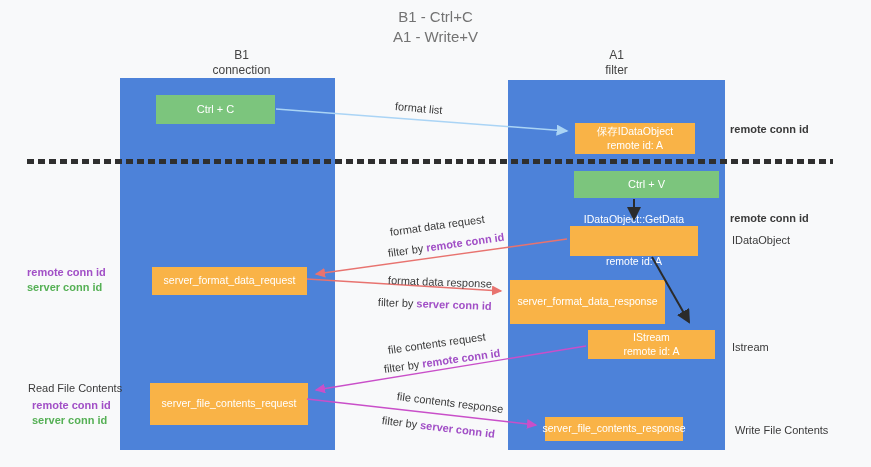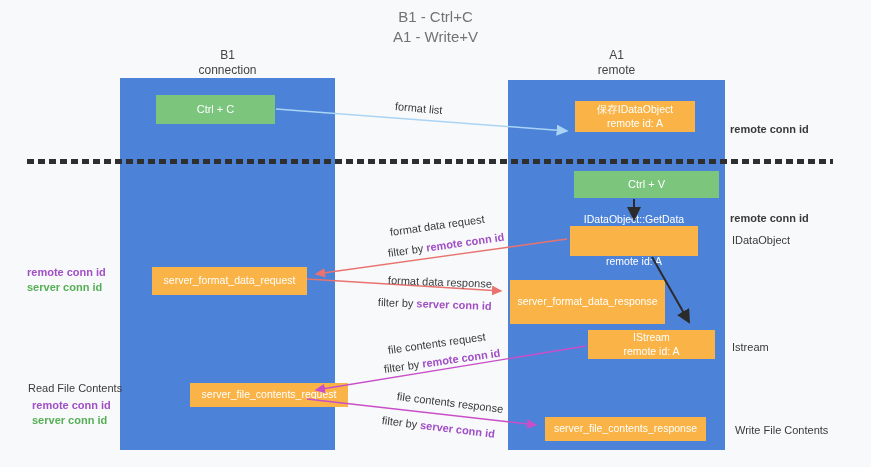--- a/index.html
+++ b/index.html
@@ -6,40 +6,40 @@
   body{width:871px;height:467px;background:var(--background,#f8f9fa);
        font-family:"Liberation Sans",sans-serif;position:relative;overflow:hidden;}
   .stage{position:absolute;inset:0;}
 
   .title{position:absolute;top:7px;left:0;width:871px;text-align:center;
          font-size:15px;line-height:1.35;color:#737373;}
   .lane{position:absolute;background:var(--lane_blue);}
   .lane-left{left:120px;top:78px;width:215px;height:372px;}
   .lane-right{left:508px;top:80px;width:217px;height:370px;}
   .lane-header{position:absolute;text-align:center;font-size:12px;line-height:15px;color:#444;}
-  .lh-left{left:120px;top:48px;width:215px;}
+  .lh-left{left:134px;top:48px;width:215px;}
   .lh-right{left:508px;top:48px;width:217px;}
 
   .divider{position:absolute;left:27px;top:159px;width:806px;height:5px;
            background:repeating-linear-gradient(90deg,var(--divider) 0 7px,transparent 7px 11px);}
 
   .node{position:absolute;display:flex;flex-direction:column;align-items:center;
         justify-content:center;color:#fff;font-size:11px;line-height:1.3;
         background:var(--box_orange);text-align:center;}
   .node.green{background:var(--box_green);}
   .node.small{font-size:10.5px;}
   #ctrl-c{left:156px;top:95px;width:119px;height:29px;}
-  #save-obj{left:575px;top:101px;width:120px;height:31px;}
+  #save-obj{left:575px;top:123px;width:120px;height:31px;}
   #ctrl-v{left:574px;top:171px;width:145px;height:27px;}
   #getdata{left:570px;top:226px;width:128px;height:30px;gap:28px;}
   #fmt-req{left:152px;top:267px;width:155px;height:28px;}
   #fmt-res{left:510px;top:280px;width:155px;height:44px;}
   #istream{left:588px;top:330px;width:127px;height:29px;}
-  #file-req{left:150px;top:383px;width:158px;height:24px;margin-left:40px;}
-  #file-res{left:545px;top:417px;width:161px;height:24px;}
+  #file-req{left:150px;top:383px;width:158px;height:42px;}
+  #file-res{left:545px;top:417px;width:138px;height:24px;}
 
   svg.arrows{position:absolute;left:0;top:0;pointer-events:none;}
   .ln-blue{stroke:var(--arrow_blue);stroke-width:1.6;}
   .ln-salmon{stroke:var(--arrow_salmon);stroke-width:1.4;}
   .ln-magenta{stroke:var(--arrow_magenta);stroke-width:1.4;}
   .ln-black{stroke:var(--arrow_black);stroke-width:2;}
   .mk-blue{fill:var(--arrow_blue);}
   .mk-salmon{fill:var(--arrow_salmon);}
   .mk-magenta{fill:var(--arrow_magenta);}
   .mk-black{fill:var(--arrow_black);}
@@ -64,21 +64,21 @@
     <div>B1 - Ctrl+C</div>
     <div>A1 - Write+V</div>
   </div>
 
   <div class="lane-header lh-left">
     <div>B1</div>
     <div>connection</div>
   </div>
   <div class="lane-header lh-right">
     <div>A1</div>
-    <div>remote</div>
+    <div>filter</div>
   </div>
 
   <div class="lane lane-left"></div>
   <div class="lane lane-right"></div>
 
   <div class="divider"></div>
 
   <div class="node green" id="ctrl-c">
     <span>Ctrl + C</span>
   </div>

